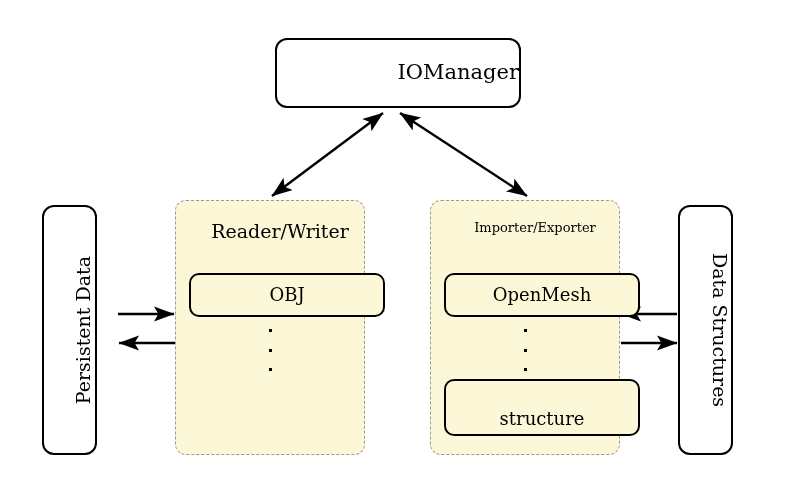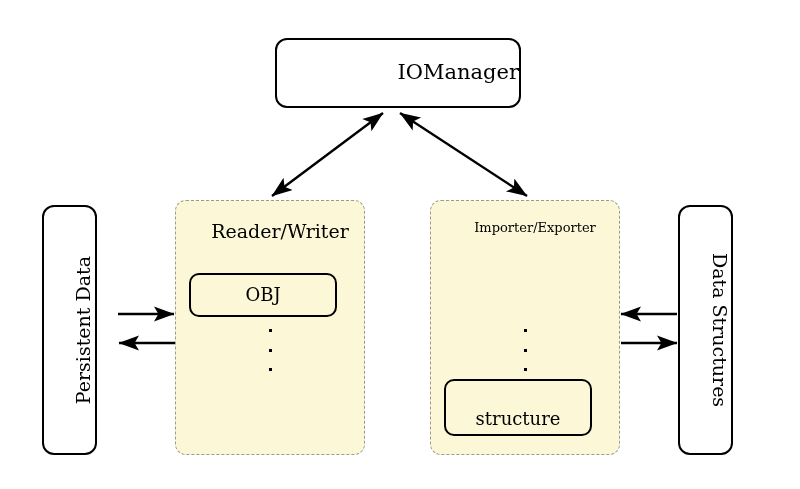--- a/index.html
+++ b/index.html
@@ -93,21 +93,21 @@
     white-space: nowrap;
     margin-left: 8px;
   }
   .group-right .group-title { font-size: 13px; }
 
   
   .inner-box {
     position: absolute;
     box-sizing: border-box;
     left: 13px;
-    width: 148px;
+    width: 196px;
     border: 2.4px solid #000000;
     border-radius: 10px;
     background: #fcf8d7;
     display: flex;
     align-items: center;
     justify-content: center;
     text-align: center;
     font-size: 18px;
     line-height: 1.25;
   }
@@ -188,20 +188,23 @@
     <span></span>
       <span></span>
       <span></span>
   </div>
 
 </div>
 
 <div class="group-panel group-right">
   <div class="group-title">Importer/Exporter</div>
 
+  <div class="inner-box inner-top">
+    <span>OpenMesh</span>
+  </div>
 
   <div class="vdots">
     <span></span>
       <span></span>
       <span></span>
   </div>
 
   <div class="inner-box inner-bottom">
     <span>
       <br>

